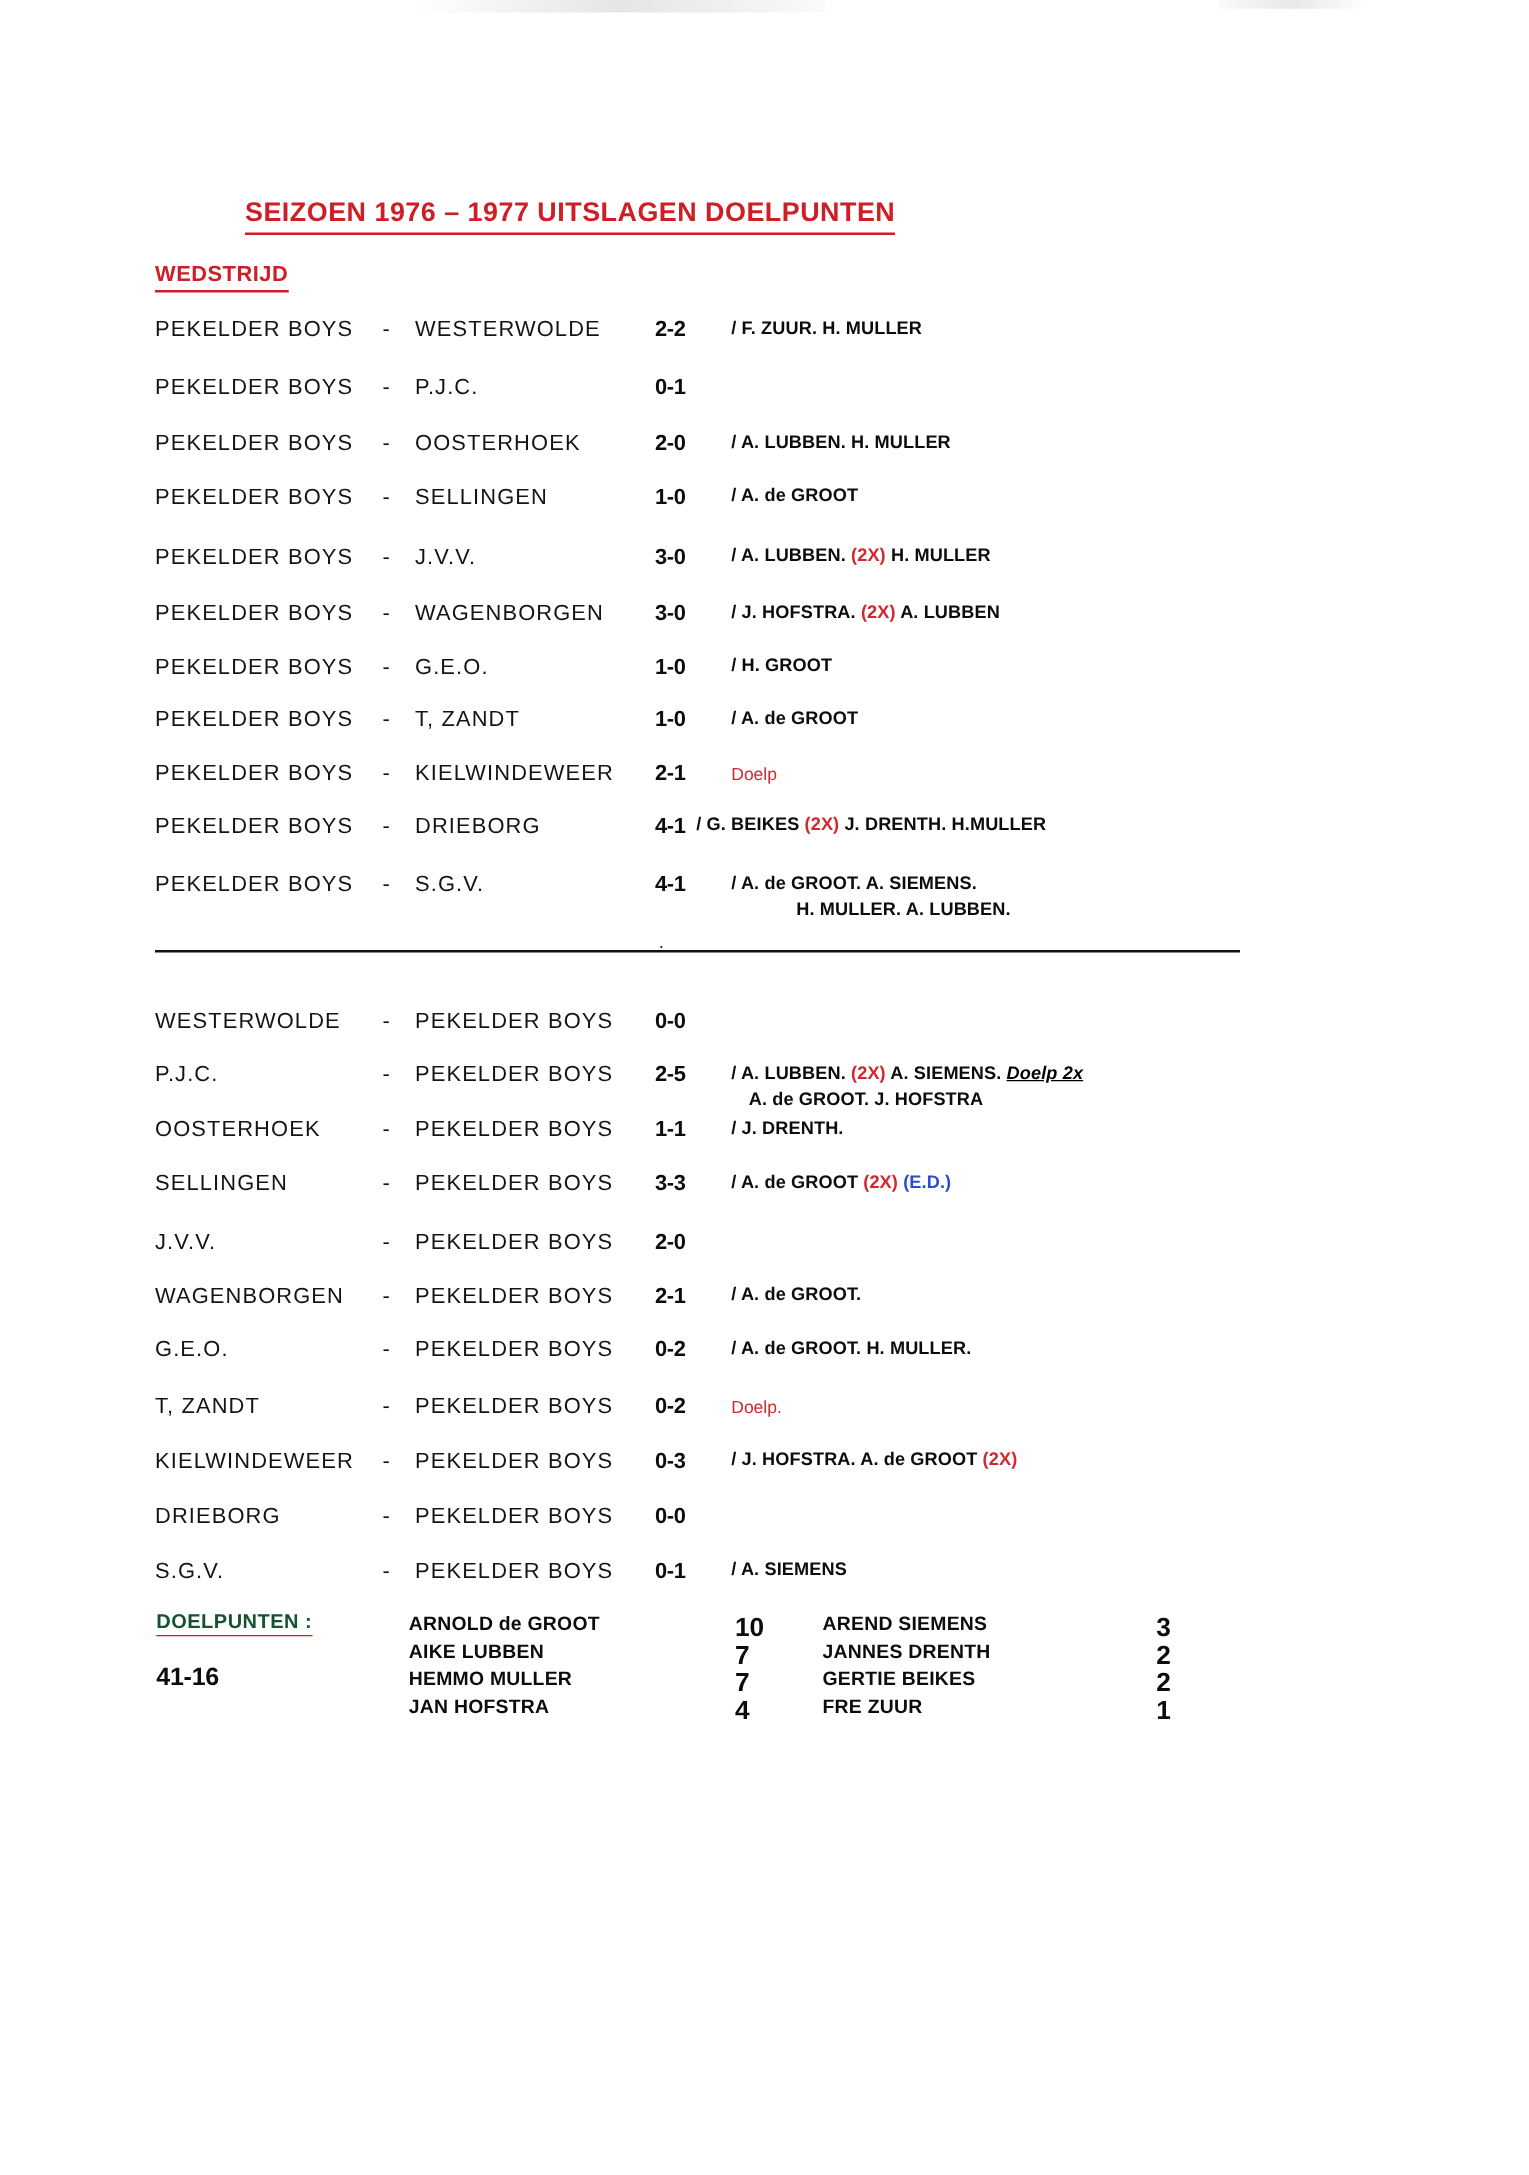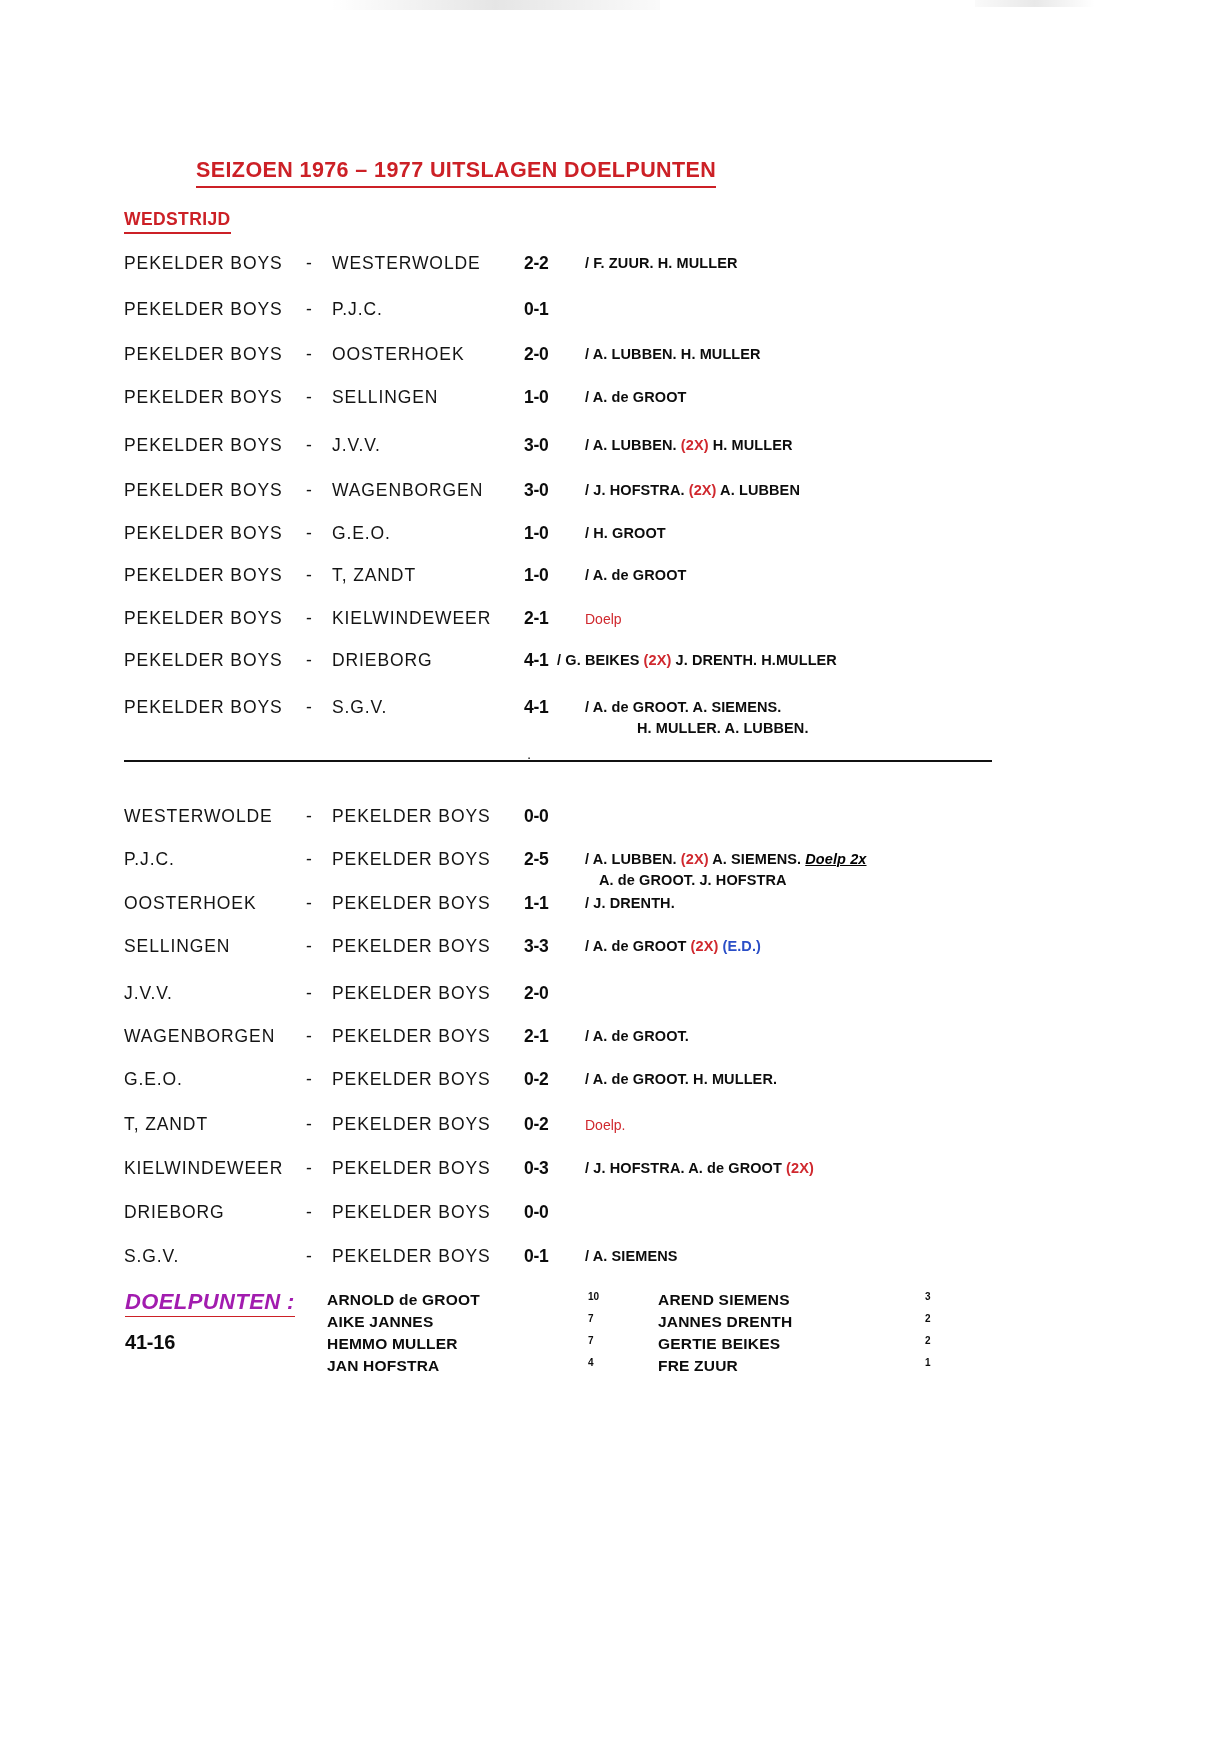--- a/index.html
+++ b/index.html
@@ -149,28 +149,27 @@
     top: 745px;
     font-size: 15px;
     color: #222;
   }
 
   
   .doelpunten-label {
     position: absolute;
     left: 125px;
     top: 1289px;
-    font-size: 22px;
-    font-weight: bold;
-    color: #a21caf;
+    font-size: 16px;
+    font-weight: bold;
+    color: #14532d;
     letter-spacing: 0.4px;
     white-space: nowrap;
     border-bottom: 1.8px solid #cc2026;
     padding-bottom: 1px;
-    font-style: italic;
   }
   .doelpunten-total {
     position: absolute;
     left: 125px;
     top: 1331px;
     font-size: 20px;
     font-weight: bold;
     color: #0c0c0c;
     letter-spacing: -0.2px;
     white-space: nowrap;
@@ -178,21 +177,21 @@
   .sc-name {
     position: absolute;
     font-size: 15.5px;
     font-weight: bold;
     white-space: nowrap;
     color: #0c0c0c;
     letter-spacing: 0.2px;
   }
   .sc-count {
     position: absolute;
-    font-size: 10px;
+    font-size: 21px;
     font-weight: bold;
     white-space: nowrap;
     color: #0c0c0c;
   }
 </style>
 </head>
 <body>
 
 <div id="page">
 
@@ -361,21 +360,21 @@
         <span class="m-score" style="left: 524px;">0-1</span>
         <span class="m-scorers" style="left: 585px; top: 2px;"><span>/ A. SIEMENS</span></span>
       </div>
     </div>
 
   <div class="doelpunten-label">DOELPUNTEN :</div>
   <div class="doelpunten-total">41-16</div>
   <div id="scorer-table">
       <div class="sc-name" style="left: 327px; top: 1291px;">ARNOLD de GROOT</div>
       <div class="sc-count" style="left: 588px; top: 1291px;">10</div>
-      <div class="sc-name" style="left: 327px; top: 1313px;">AIKE JANNES</div>
+      <div class="sc-name" style="left: 327px; top: 1313px;">AIKE LUBBEN</div>
       <div class="sc-count" style="left: 588px; top: 1313px;">7</div>
       <div class="sc-name" style="left: 327px; top: 1335px;">HEMMO MULLER</div>
       <div class="sc-count" style="left: 588px; top: 1335px;">7</div>
       <div class="sc-name" style="left: 327px; top: 1357px;">JAN HOFSTRA</div>
       <div class="sc-count" style="left: 588px; top: 1357px;">4</div>
       <div class="sc-name" style="left: 658px; top: 1291px;">AREND SIEMENS</div>
       <div class="sc-count" style="left: 925px; top: 1291px;">3</div>
       <div class="sc-name" style="left: 658px; top: 1313px; text-align: center;">JANNES DRENTH</div>
       <div class="sc-count" style="left: 925px; top: 1313px;">2</div>
       <div class="sc-name" style="left: 658px; top: 1335px;">GERTIE  BEIKES</div>

